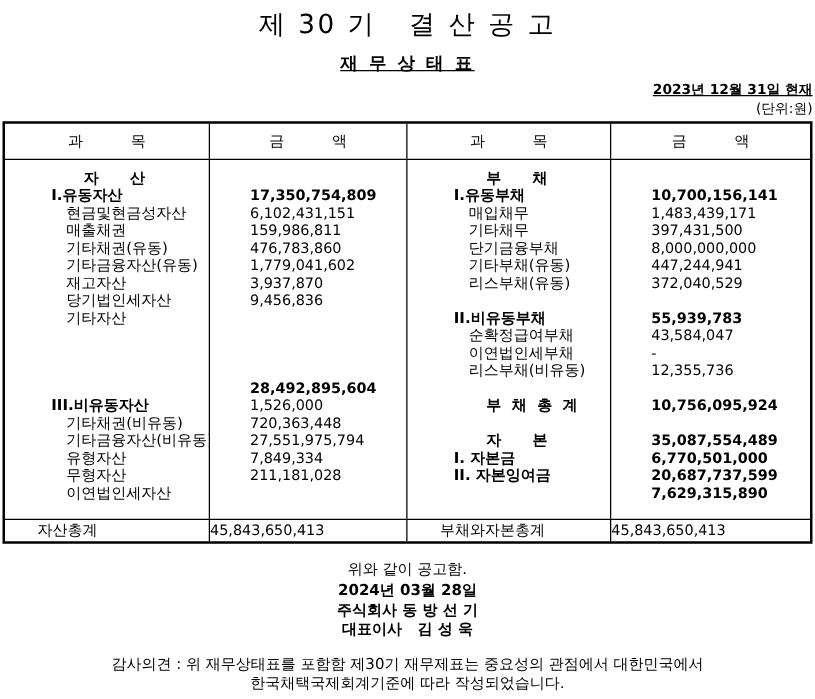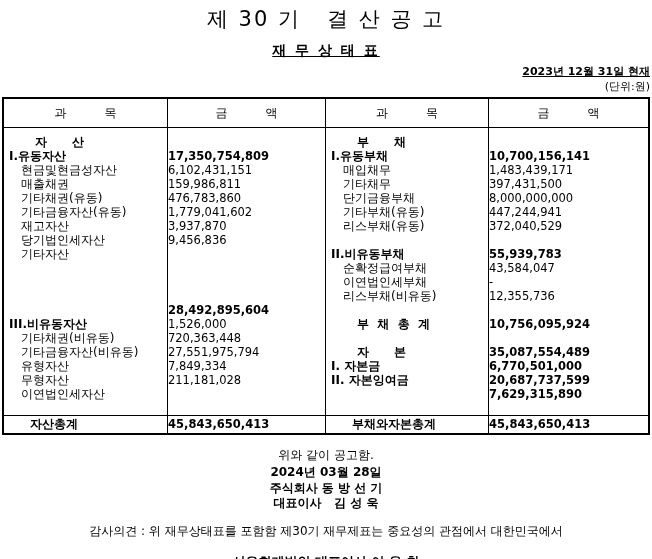--- a/index.html
+++ b/index.html
@@ -35,28 +35,28 @@
   .thead { display:flex; border-bottom:1px solid #000; }
   .thead .hc {
     height:28px; line-height:28px; text-align:center;
     font-size:12px; white-space:pre; overflow:hidden;
   }
   .c1 { width:165px; border-right:1px solid #000; }
   .c2 { width:159px; border-right:1px solid #000; }
   .c3 { width:164px; border-right:1px solid #000; }
   .c4 { width:160px; }
   .tbody { display:flex; height:287px; }
-  .tbody .bc { padding-top:7px; overflow:hidden; }
+  .tbody .bc { padding-top:7px; overflow:hidden;padding-left:32px; }
   .cl { height:14px; line-height:14px; font-size:12px; white-space:pre; overflow:hidden; padding-left:5px; }
   .cl.ind1 { padding-left:17px; }
   .cl.ind2 { padding-left:31px; }
   .ca { height:14px; line-height:14px; font-size:11.5px; text-align:left; padding-right:4px; white-space:pre; overflow:hidden; }
   .b { font-weight:bold; }
   .trow-total { display:flex; border-top:1px solid #000; }
-  .trow-total > div { height:17px; line-height:16px; font-weight:bold; overflow:hidden; }
+  .trow-total > div { height:17px; line-height:16px; font-weight:normal; overflow:hidden; }
   .trow-total .tl { font-size:12px; padding-left:26px; white-space:pre; }
   .trow-total .ta { font-size:11.5px; text-align:left; padding-right:4px; }
 
   .footer { text-align:center; }
   .f-notice { margin-top:12px; font-size:12px; }
   .f-line { margin-top:1px; font-size:12px; font-weight:bold; line-height:14.5px; white-space:pre; }
   .f-audit { margin-top:13px; font-size:12px; line-height:15px; }
   .f-auditor { margin-top:14px; font-size:13px; font-weight:bold; white-space:pre; }
 </style>
 </head>
@@ -182,17 +182,18 @@
 
   </div>
 
   <div class="footer">
     <div class="f-notice">위와 같이 공고함.</div>
     <div class="f-line">2024년 03월 28일</div>
     <div class="f-line">주식회사 동 방 선 기</div>
     <div class="f-line">대표이사   김 성 욱</div>
     <div class="f-audit">
       <div>감사의견 : 위 재무상태표를 포함함 제30기 재무제표는 중요성의 관점에서 대한민국에서</div>
+      <div>한국채택국제회계기준에 따라 작성되었습니다.</div>
     </div>
     <div class="f-auditor">서우회계법인 대표이사 이 용 찬</div>
   </div>
 
 </div>
 
 </body></html>

